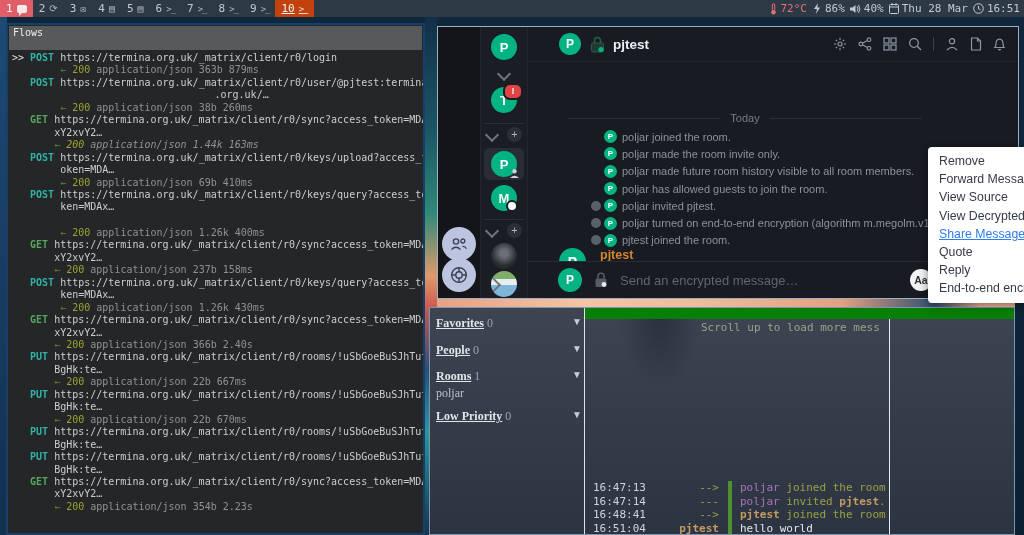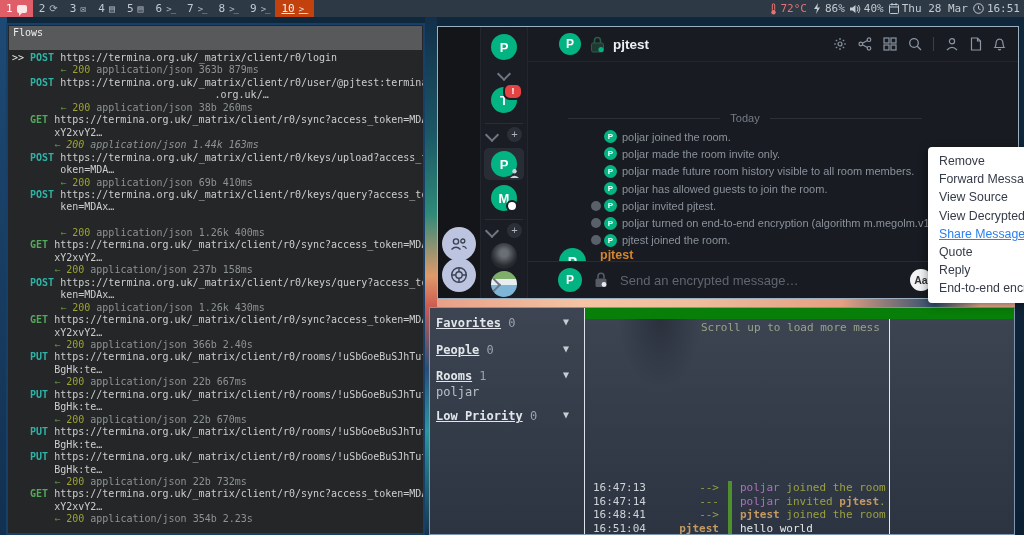--- a/index.html
+++ b/index.html
@@ -102,21 +102,21 @@
   .ctx-item.link{color:#2d7ff0;text-decoration:underline;}
 
   
   .gomuks{position:absolute;left:429px;top:307px;width:586px;height:228px;box-sizing:border-box;
     border:1px solid #7f96ac;overflow:hidden;
     background:
       radial-gradient(80px 120px at 640px -20px,rgba(20,24,34,.55),transparent 70%),
       radial-gradient(60px 100px at 230px 10px,rgba(25,30,40,.5),transparent 70%),
       linear-gradient(180deg,#3d4553 0%,#353d4a 45%,#2c3441 100%);}
   .gm-sidebar{position:absolute;left:0;top:0;width:154px;height:100%;font-size:12px;color:#9aa2ac;}
-  .gm-sec{position:absolute;left:6px;right:13px;}
+  .gm-sec{position:absolute;left:6px;right:0;font-family:Liberation Serif, serif;}
   .gm-label{color:#e2e6ea;font-weight:bold;text-decoration:underline;}
   .gm-count{color:#9aa2ac;}
   .gm-arrow{position:absolute;right:2px;top:0;color:#c8cdd3;font-size:10px;}
   .gm-room{color:#b9c0c8;margin-top:2px;}
   .gm-vdiv{position:absolute;left:154px;top:0;width:1px;height:100%;background:#dfe3e7;}
   .gm-chat{position:absolute;left:155px;top:0;right:0;bottom:0;}
   .gm-greenbar{position:absolute;left:0;top:0;right:0;height:11px;background:#087f08;}
   .gm-notice{position:absolute;left:116px;top:13px;width:187px;overflow:hidden;white-space:nowrap;
     color:#9aa387;font-size:11px;}
   .gm-pane-div{position:absolute;left:304px;top:11px;bottom:0;width:1px;background:#e8eaec;}
@@ -295,21 +295,20 @@
         </div>
 
         <div>
           <div><span class="fmarker"></span><span class="fmethod m-put">PUT</span><span class="furl">https://termina.org.uk/_matrix/client/r0/rooms/!uSbGoeBuSJhTut</span></div>
           <div class="flc" style="padding-left: 7ch;">BgHk:te…</div>
         </div>
 
         <div>
           <div><span class="fmarker"></span><span class="fmethod m-put">PUT</span><span class="furl">https://termina.org.uk/_matrix/client/r0/rooms/!uSbGoeBuSJhTut</span></div>
           <div class="flc" style="padding-left: 7ch;">BgHk:te…</div>
-          <div style="padding-left: 7ch;"><span class="farr">←</span> <span class="fstat">200</span> <span class="fmeta">application/json 22b 732ms</span></div>
         </div>
 
         <div>
           <div><span class="fmarker"></span><span class="fmethod m-get">GET</span><span class="furl">https://termina.org.uk/_matrix/client/r0/sync?access_token=MDA</span></div>
           <div class="flc" style="padding-left: 7ch;">xY2xvY2…</div>
           <div style="padding-left: 7ch;"><span class="farr">←</span> <span class="fstat">200</span> <span class="fmeta">application/json 354b 2.23s</span></div>
         </div>
       </div>
   </div>
 

